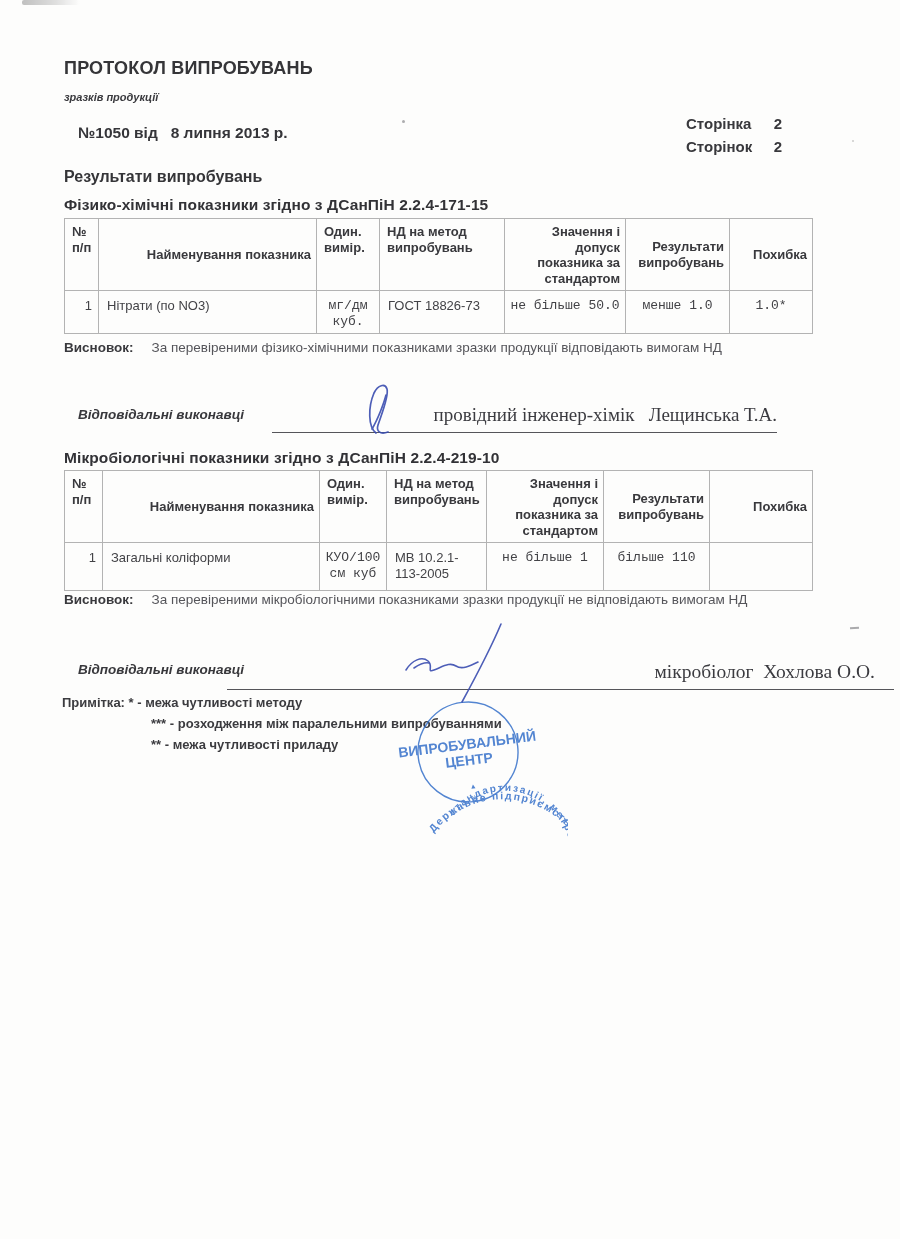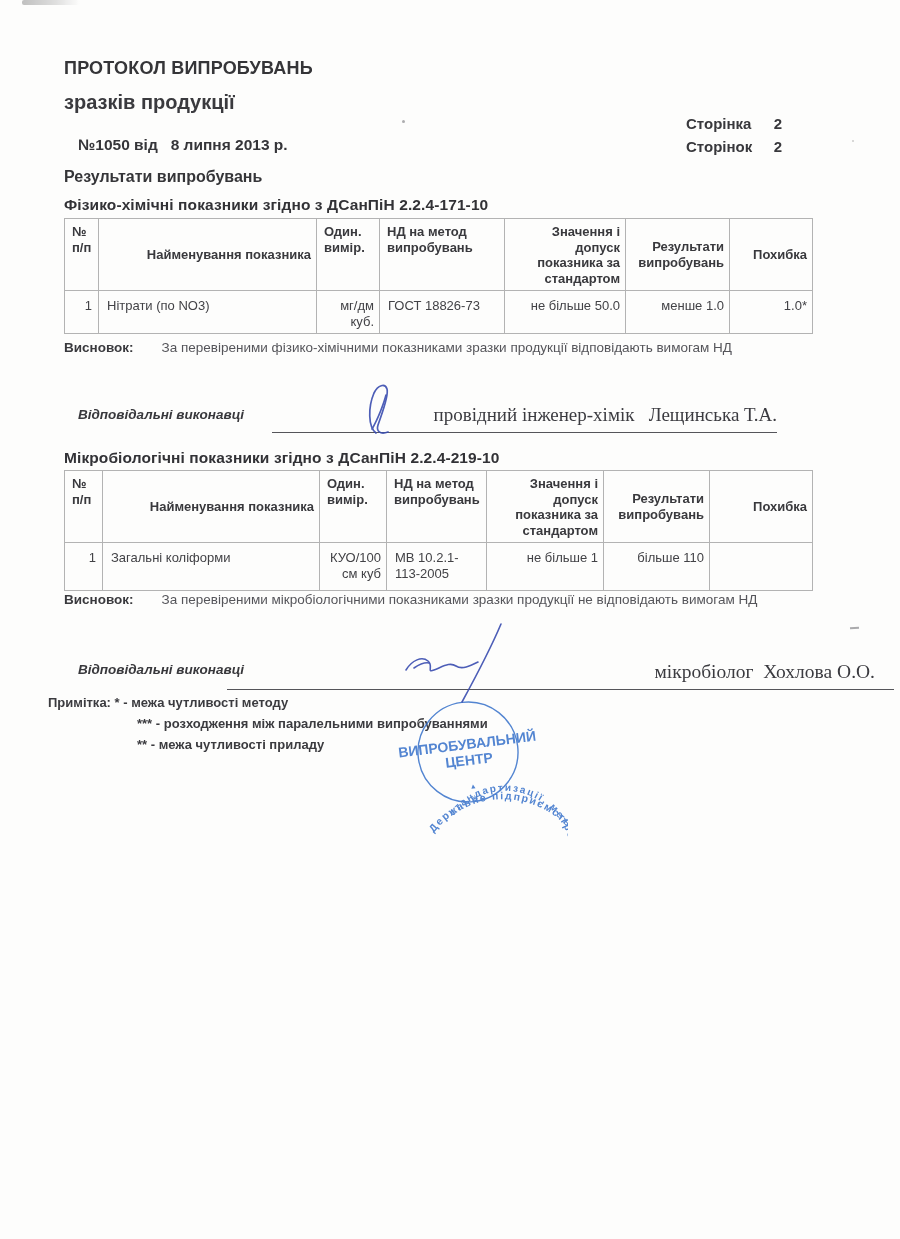--- a/index.html
+++ b/index.html
@@ -9,54 +9,54 @@
     font-family:"Liberation Sans","DejaVu Sans",sans-serif;
     color:#3c3c40;
     -webkit-font-smoothing:antialiased;
   }
   .abs{position:absolute;}
   .b{font-weight:700;}
   .pre{white-space:pre;}
 
   
   .doc-title{left:64px;top:58px;font-size:18px;letter-spacing:.2px;color:#353538;}
-  .doc-subtitle{left:64px;top:91px;font-size:20px;color:#3a3a3e;}
+  .doc-subtitle{left:64px;top:91px;font-size:11px;color:#3a3a3e;font-style:italic;}
   .pagination{right:118px;top:105px;font-size:15px;color:#38383c;margin-top:7px;}
   .pag-row{display:flex;justify-content:space-between;width:96px;line-height:23px;}
-  .doc-number{left:78px;top:136px;font-size:15.5px;color:#353539;}
+  .doc-number{left:78px;top:124px;font-size:15.5px;color:#353539;}
   .results-heading{left:64px;top:168px;font-size:16px;color:#353538;}
 
   
   .section-heading{left:64px;font-size:15.5px;color:#323236;letter-spacing:.1px;}
 
   
   table.proto{border-collapse:collapse;table-layout:fixed;width:748px;background:transparent;}
   table.proto th,table.proto td{
     border:1px solid #b3b3b3;font-size:13px;line-height:15.5px;
     padding:4px 5px;overflow:hidden;color:#424246;
   }
   table.proto th{font-weight:700;text-align:right;vertical-align:middle;color:#39393d;}
   table.proto th.tl{text-align:left;vertical-align:top;padding-top:5px;padding-left:7px;}
   table.proto th.ct{vertical-align:top;padding-top:5px;}
   table.proto td{vertical-align:top;padding-top:7px;}
-  table.proto td.c{text-align:right;}
+  table.proto td.c{text-align:center;font-family:Liberation Mono, monospace;}
   table.proto td.r{text-align:right;padding-right:6px;}
   table.proto td.l{text-align:left;padding-left:8px;}
 
   
   .conclusion{left:64px;font-size:13.5px;width:800px;color:#55555a;}
-  .conclusion .lbl{font-weight:700;color:#39393d;margin-right:28px;}
+  .conclusion .lbl{font-weight:700;color:#39393d;margin-right:18px;}
 
   
   .exec-label{left:78px;font-size:13.5px;color:#38383c;font-style:italic;}
   .sig-rule{height:1px;background:#55555a;}
   .signer{font-family:"Liberation Serif","DejaVu Serif",serif;color:#3b3b40;}
 
   
-  .notes{left:48px;top:692px;font-size:13px;font-weight:700;color:#3b3b3f;line-height:21px;}
+  .notes{left:62px;top:692px;font-size:13px;font-weight:700;color:#3b3b3f;line-height:21px;}
   .notes .indent{padding-left:89px;}
 
   
   .smudge{left:22px;top:0;width:58px;height:5px;background:linear-gradient(to right,#8f8f8f,#c9c9c9 60%,transparent);opacity:.55;border-radius:2px;filter:blur(.6px);}
   .speck1{left:402px;top:120px;width:3px;height:3px;background:#97979b;border-radius:50%;opacity:.8;}
   .speck2{left:850px;top:627px;width:9px;height:2px;background:#8d8d91;opacity:.75;transform:rotate(-4deg);}
   .speck3{left:852px;top:140px;width:2px;height:2px;background:#aaa;border-radius:50%;opacity:.6;}
 
   svg text{font-family:"Liberation Sans","DejaVu Sans",sans-serif;}
 </style>
@@ -78,21 +78,21 @@
   </div>
   <div class="pag-row">
     <span>Сторінок</span>
     <span>2</span>
   </div>
 </div>
 
 <div class="abs doc-number b pre">№1050 від   8 липня 2013 р.</div>
 <div class="abs results-heading b">Результати випробувань</div>
 
-<div class="abs section-heading b" style="top:196px;">Фізико-хімічні показники згідно з ДСанПіН 2.2.4-171-10</div>
+<div class="abs section-heading b" style="top:196px;">Фізико-хімічні показники згідно з ДСанПіН 2.2.4-171-15</div>
 
 <table class="proto abs" style="left:64px;top:218px;">
   <colgroup>
     <col style="width:34px">
       <col style="width:218px">
       <col style="width:63px">
       <col style="width:125px">
     <col style="width:121px">
       <col style="width:104px">
       <col style="width:83px">

